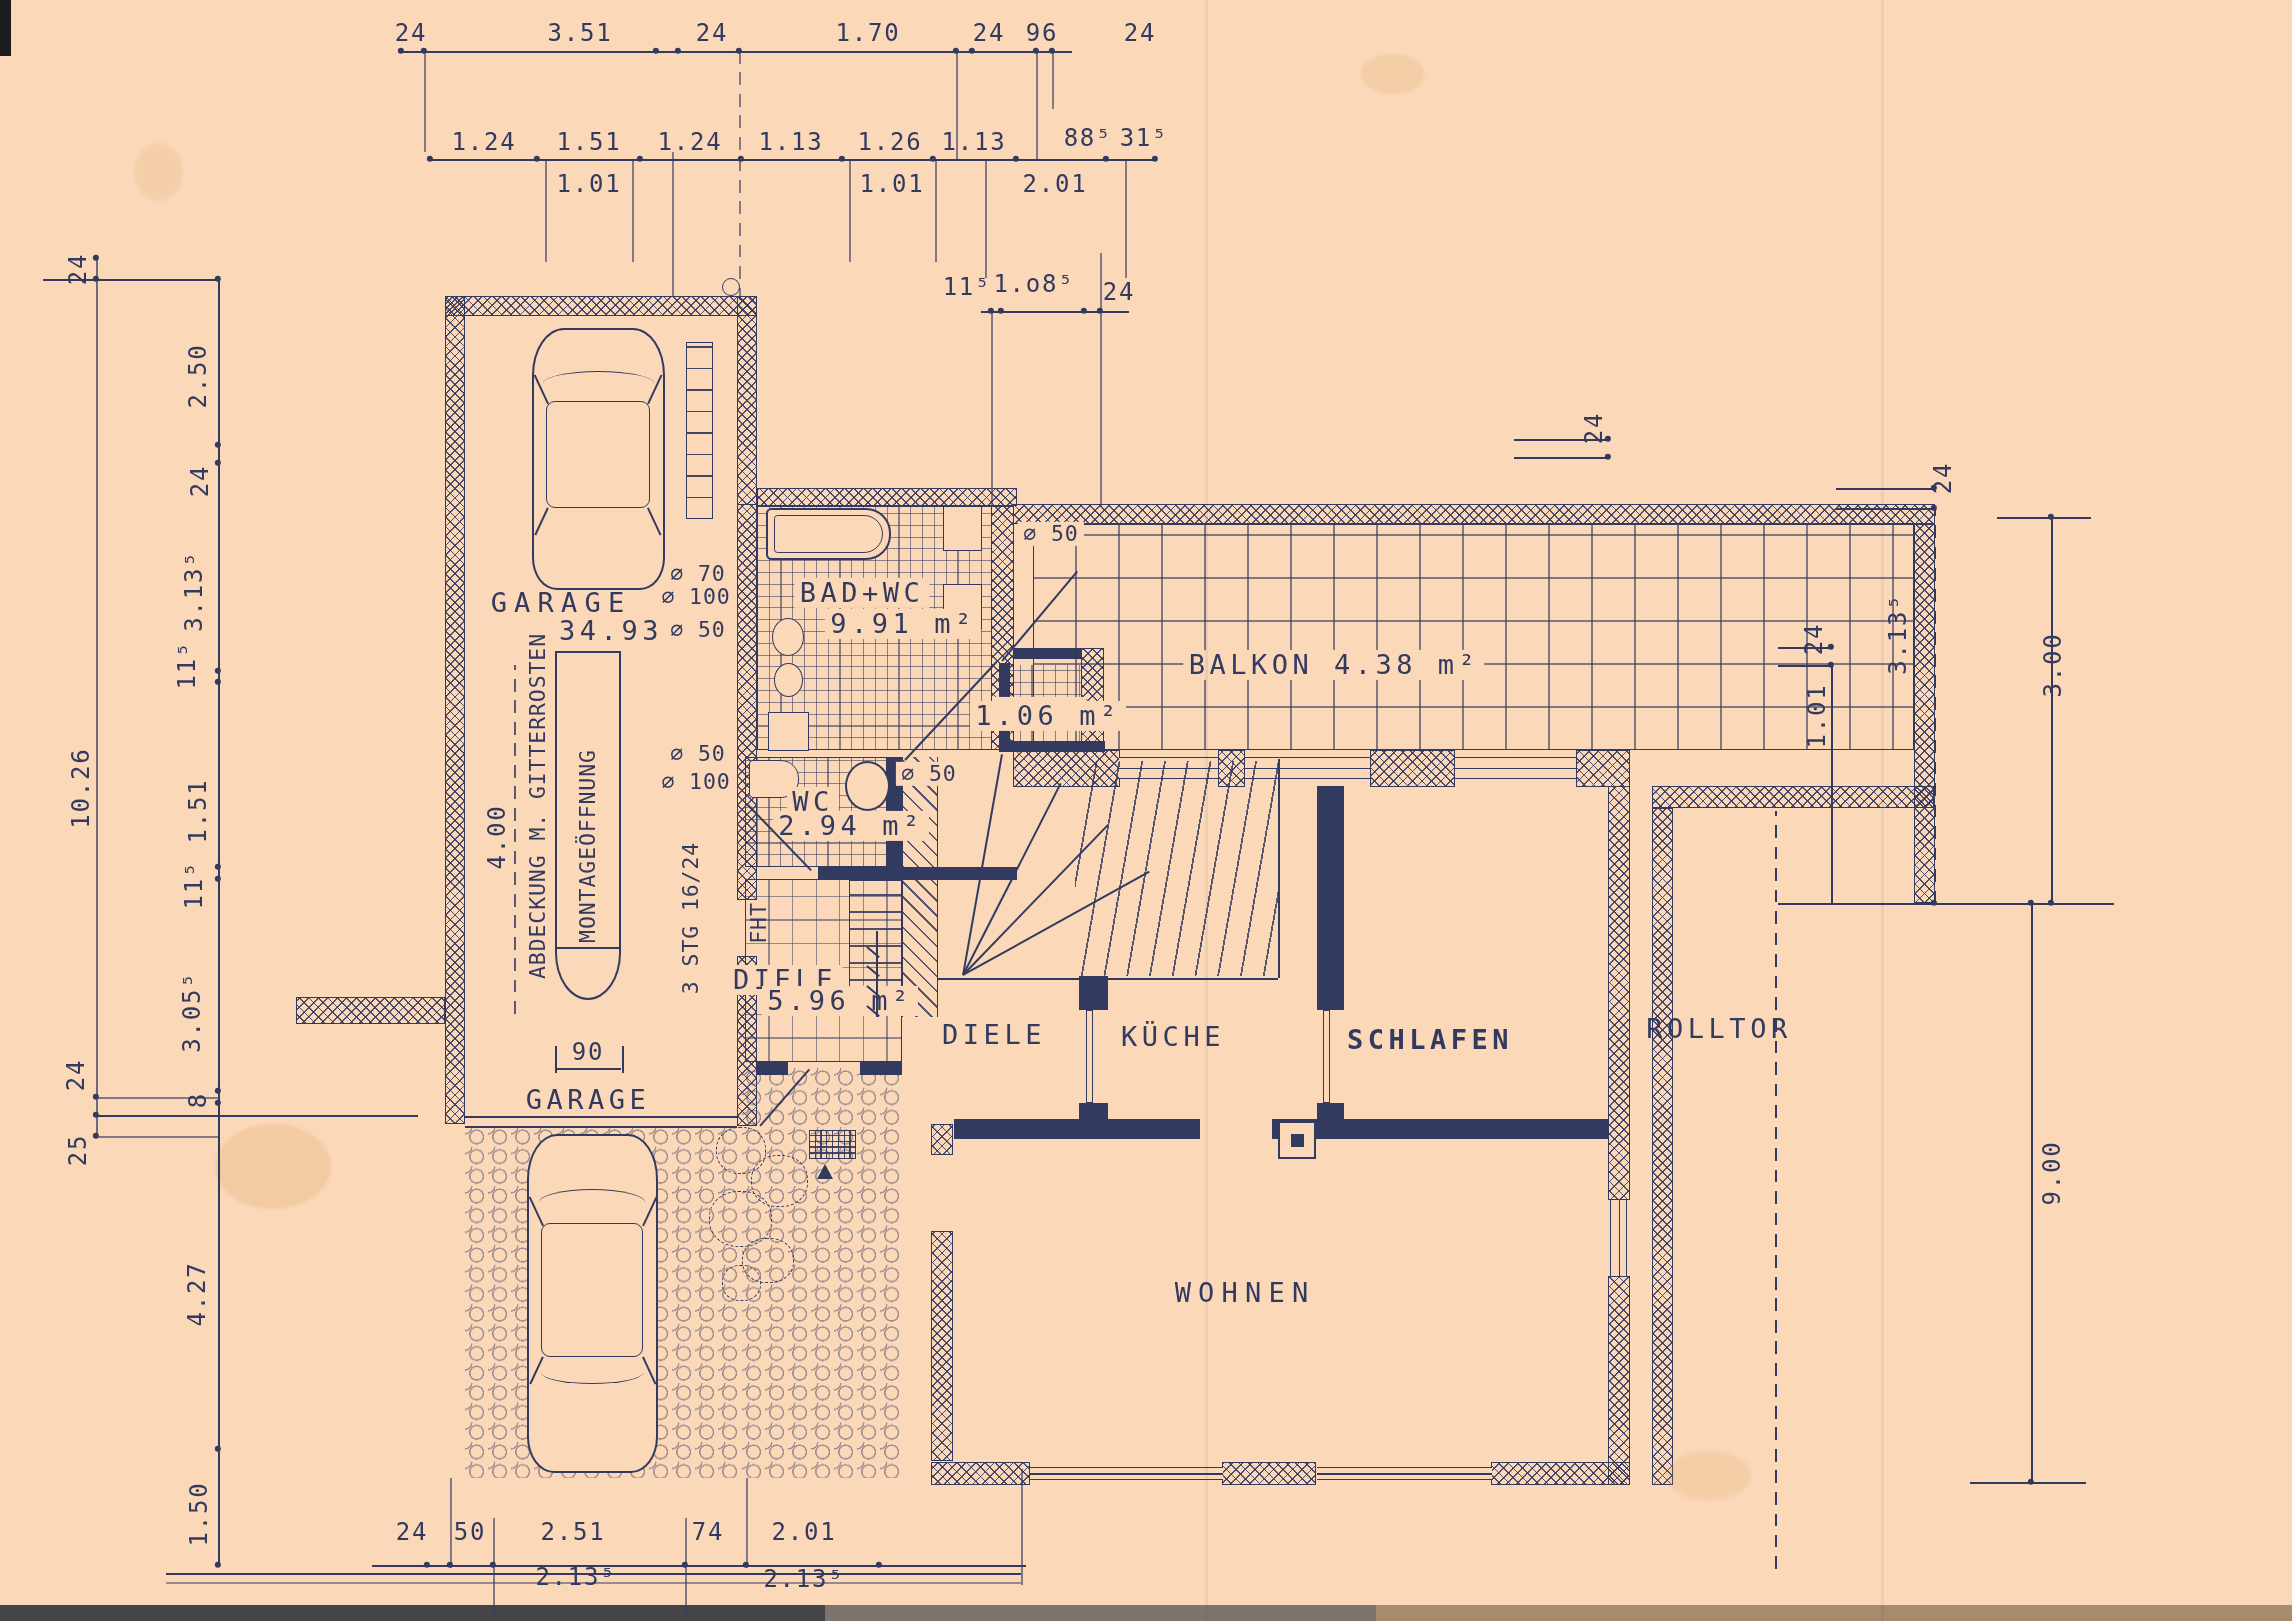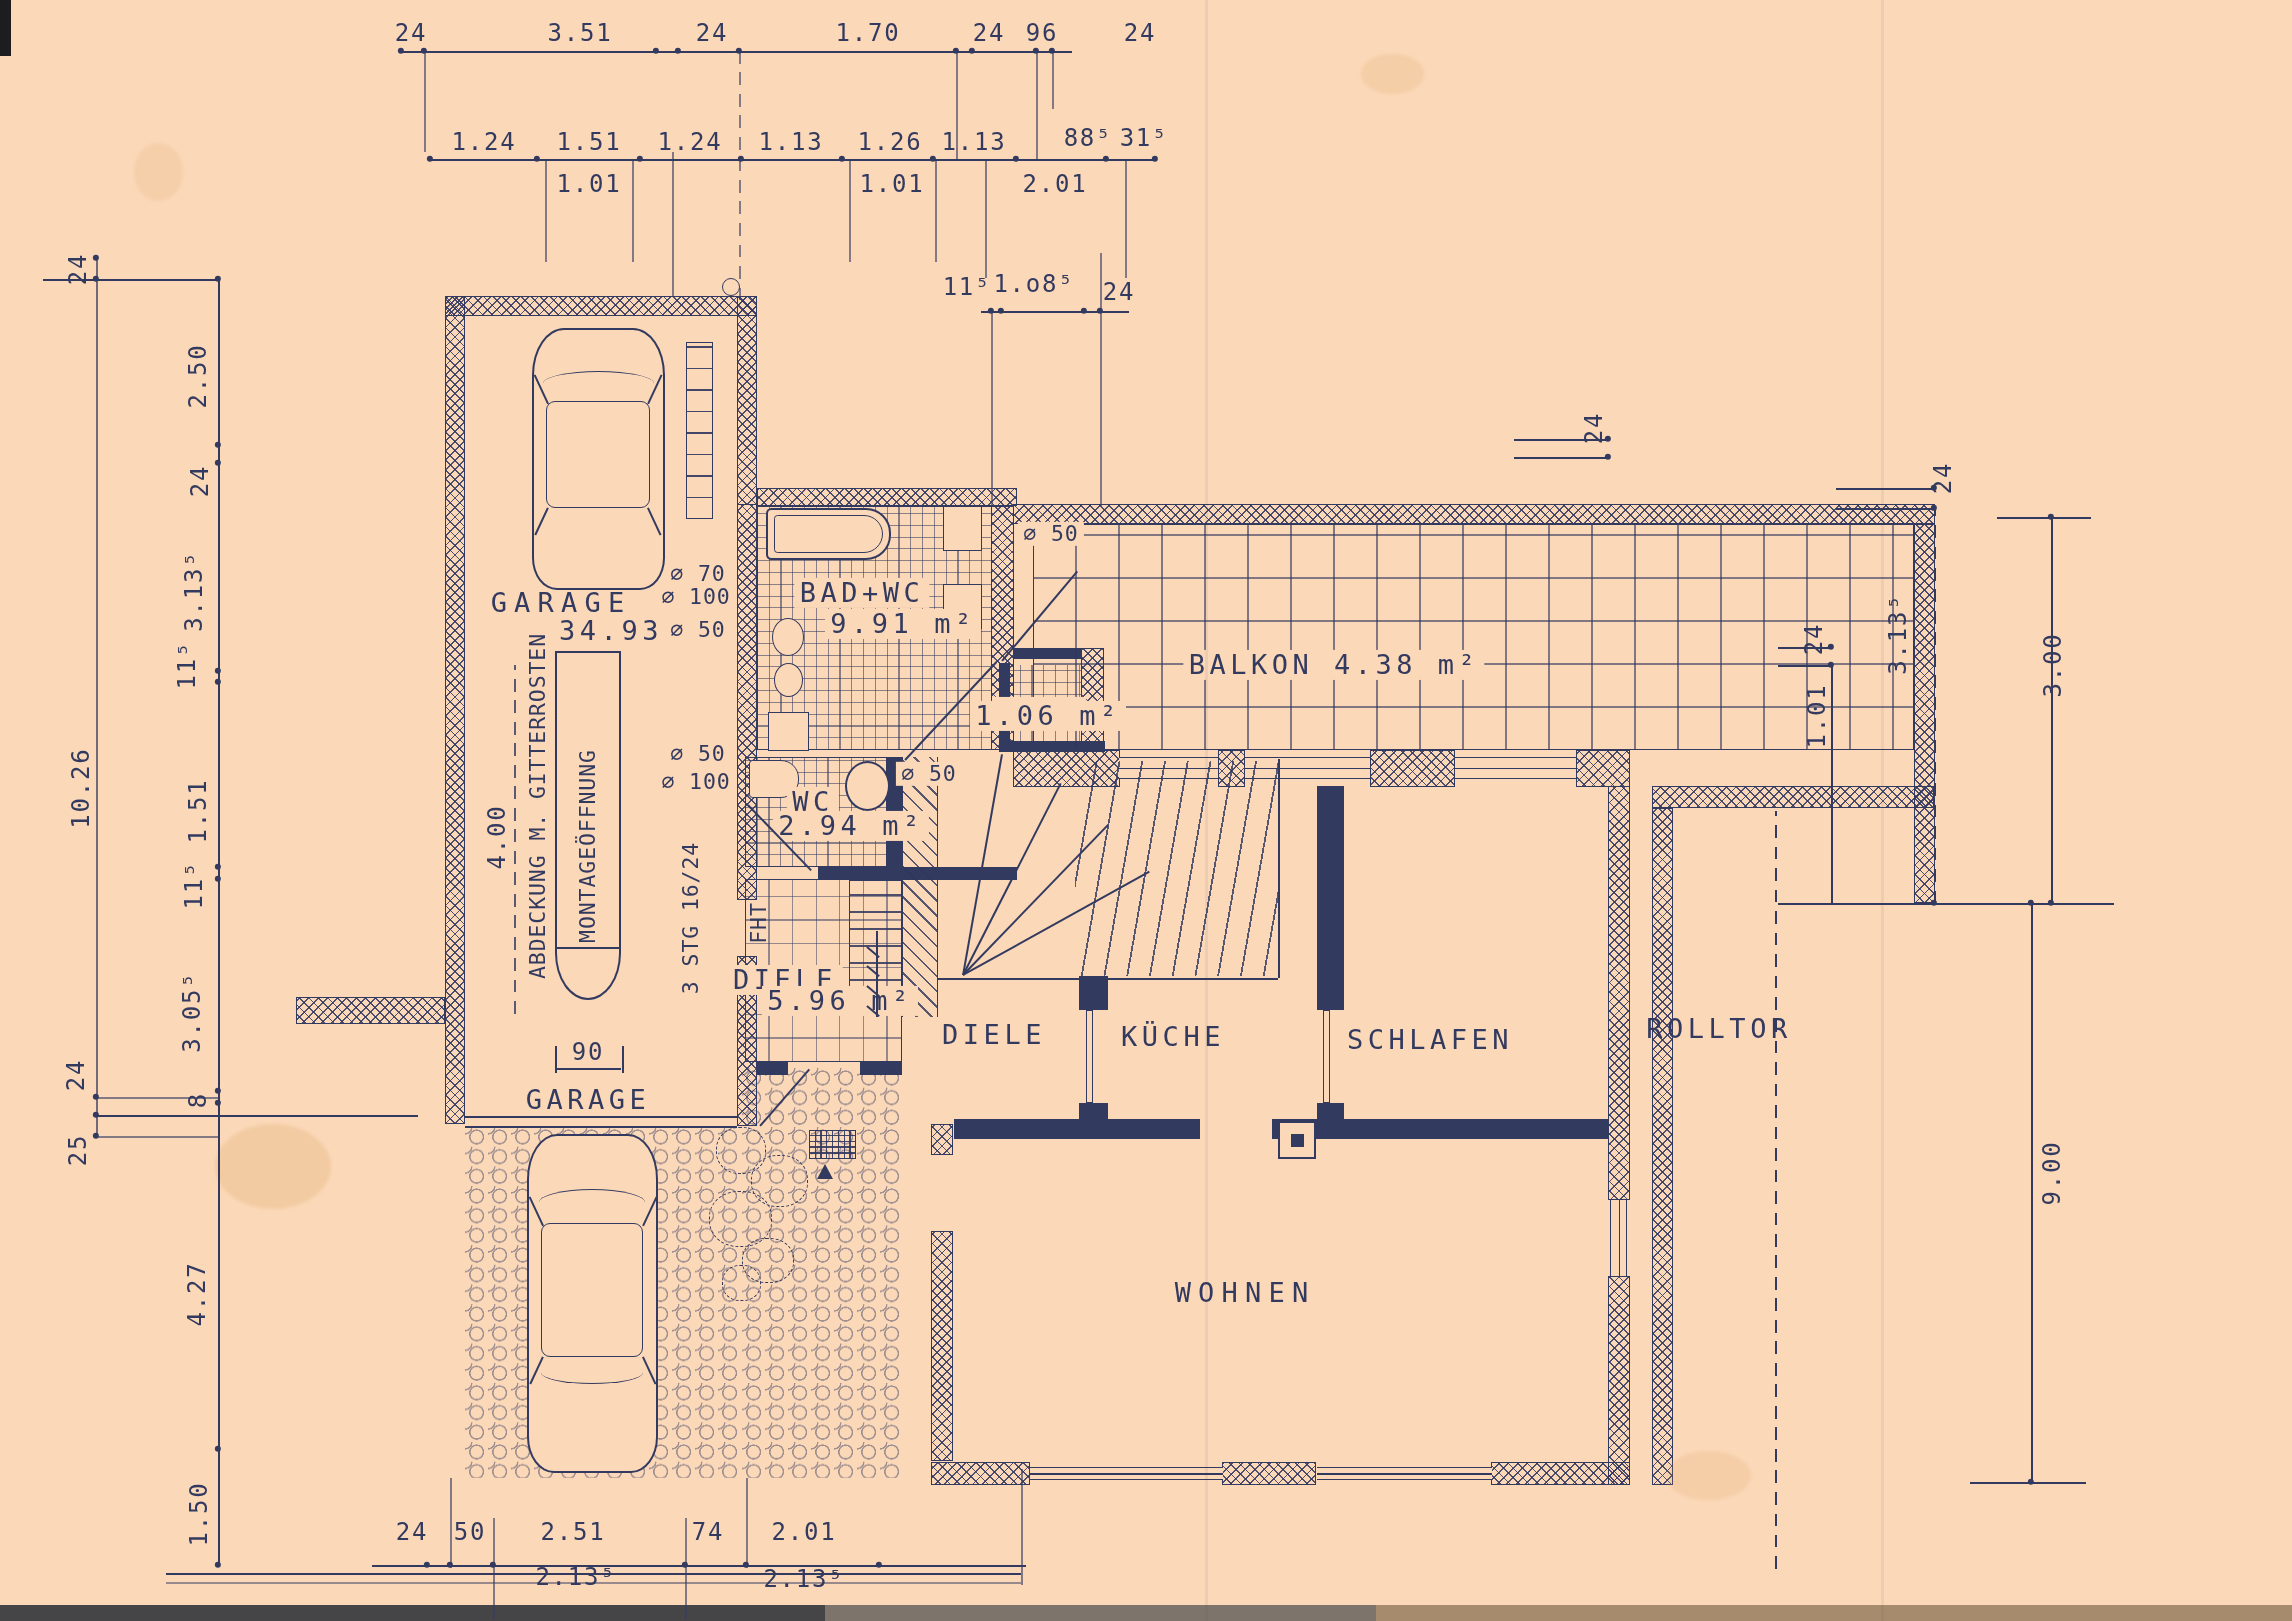--- a/index.html
+++ b/index.html
@@ -230,21 +230,21 @@
   <div class="lbl room halo" style="left:903px;top:624px;">9.91 m²</div>
   <div class="lbl room halo" style="left:813px;top:802px;">WC</div>
   <div class="lbl room halo" style="left:851px;top:826px;">2.94 m²</div>
   <div class="lbl room halo" style="left:1039px;top:691px;margin-top:21px;">FLUR</div>
   <div class="lbl room halo" style="left:1048px;top:716px;">1.06 m²</div>
   <div class="lbl room halo" style="left:1334px;top:665px;">BALKON 4.38 m²</div>
   <div class="lbl room halo" style="left:785px;top:980px;">DIELE</div>
   <div class="lbl room halo" style="left:840px;top:1001px;">5.96 m²</div>
   <div class="lbl room" style="left:994px;top:1035px;">DIELE</div>
   <div class="lbl room" style="left:1173px;top:1037px;">KÜCHE</div>
-  <div class="lbl room" style="left:1430px;top:1040px;">SCHLAFEN</div>
+  <div class="lbl room" style="left:1430px;top:1040px;font-weight:bold;">SCHLAFEN</div>
   <div class="lbl room" style="left:1719px;top:1029px;">ROLLTOR</div>
   <div class="lbl big" style="left:1245px;top:1293px;">WOHNEN</div>
 
   <div class="lbl room" style="left:588px;top:1100px;">GARAGE</div>
   <div class="lbl v small" style="left:538px;top:806px;">ABDECKUNG M. GITTERROSTEN</div>
   <div class="lbl v small" style="left:588px;top:846px;">MONTAGEÖFFNUNG</div>
   <div class="lbl v small" style="left:691px;top:918px;">3 STG 16/24</div>
   <div class="lbl v small" style="left:759px;top:923px;">FHT</div>
 
   <div class="lbl small" style="left:698px;top:574px;">⌀ 70</div>

